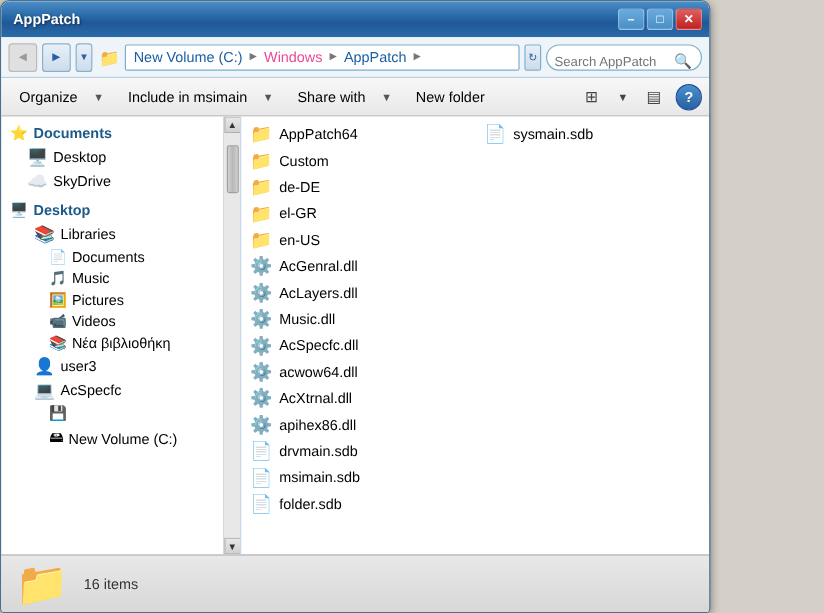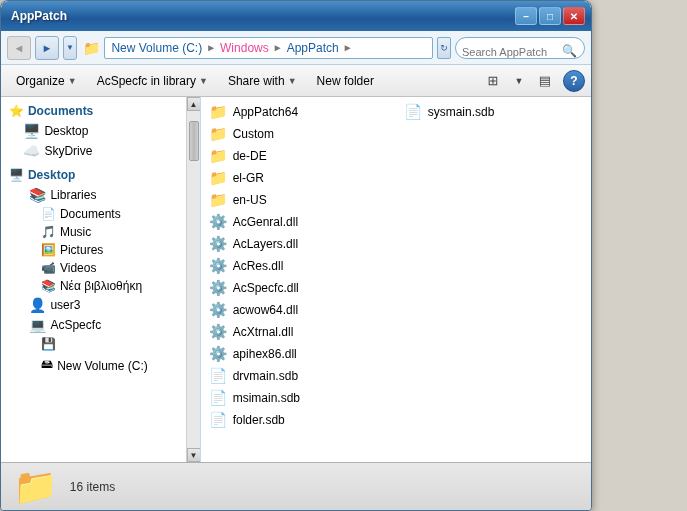--- a/index.html
+++ b/index.html
@@ -174,21 +174,21 @@
     .tool-btn {
       height: 24px;
       padding: 0 8px;
       background: transparent;
       border: 1px solid transparent;
       border-radius: 3px;
       cursor: pointer;
       font-size: 12px;
       display: flex;
       align-items: center;
-      gap: 3px;
+      gap: 13px;
       color: #000;
     }
     .tool-btn .arrow { font-size: 9px; color: #555; }
     .view-btns {
       margin-left: auto;
       display: flex;
       align-items: center;
       gap: 2px;
     }
     .view-btn {
@@ -406,21 +406,21 @@
       <span class="search-icon-btn">🔍</span>
     </div>
   </div>
 
   <div class="toolbar">
     <button class="tool-btn">
       <span>Organize</span>
       <span class="arrow">▼</span>
     </button>
     <button class="tool-btn">
-      <span>AcSpecfc in library</span>
+      <span>Include in msimain</span>
       <span class="arrow">▼</span>
     </button>
     <button class="tool-btn">
       <span>Share with</span>
       <span class="arrow">▼</span>
     </button>
     <button class="tool-btn">
       <span>New folder</span>
     </button>
     <div class="view-btns">
@@ -544,21 +544,21 @@
             <span>AcGenral.dll</span>
           </div>
           <div class="file-item"></div>
           <div class="file-item">
             <span class="file-icon" style="color:#888">⚙️</span>
             <span>AcLayers.dll</span>
           </div>
           <div class="file-item"></div>
           <div class="file-item">
             <span class="file-icon" style="color:#888">⚙️</span>
-            <span>AcRes.dll</span>
+            <span>Music.dll</span>
           </div>
           <div class="file-item"></div>
           <div class="file-item">
             <span class="file-icon" style="color:#888">⚙️</span>
             <span>AcSpecfc.dll</span>
           </div>
           <div class="file-item"></div>
           <div class="file-item">
             <span class="file-icon" style="color:#888">⚙️</span>
             <span>acwow64.dll</span>

